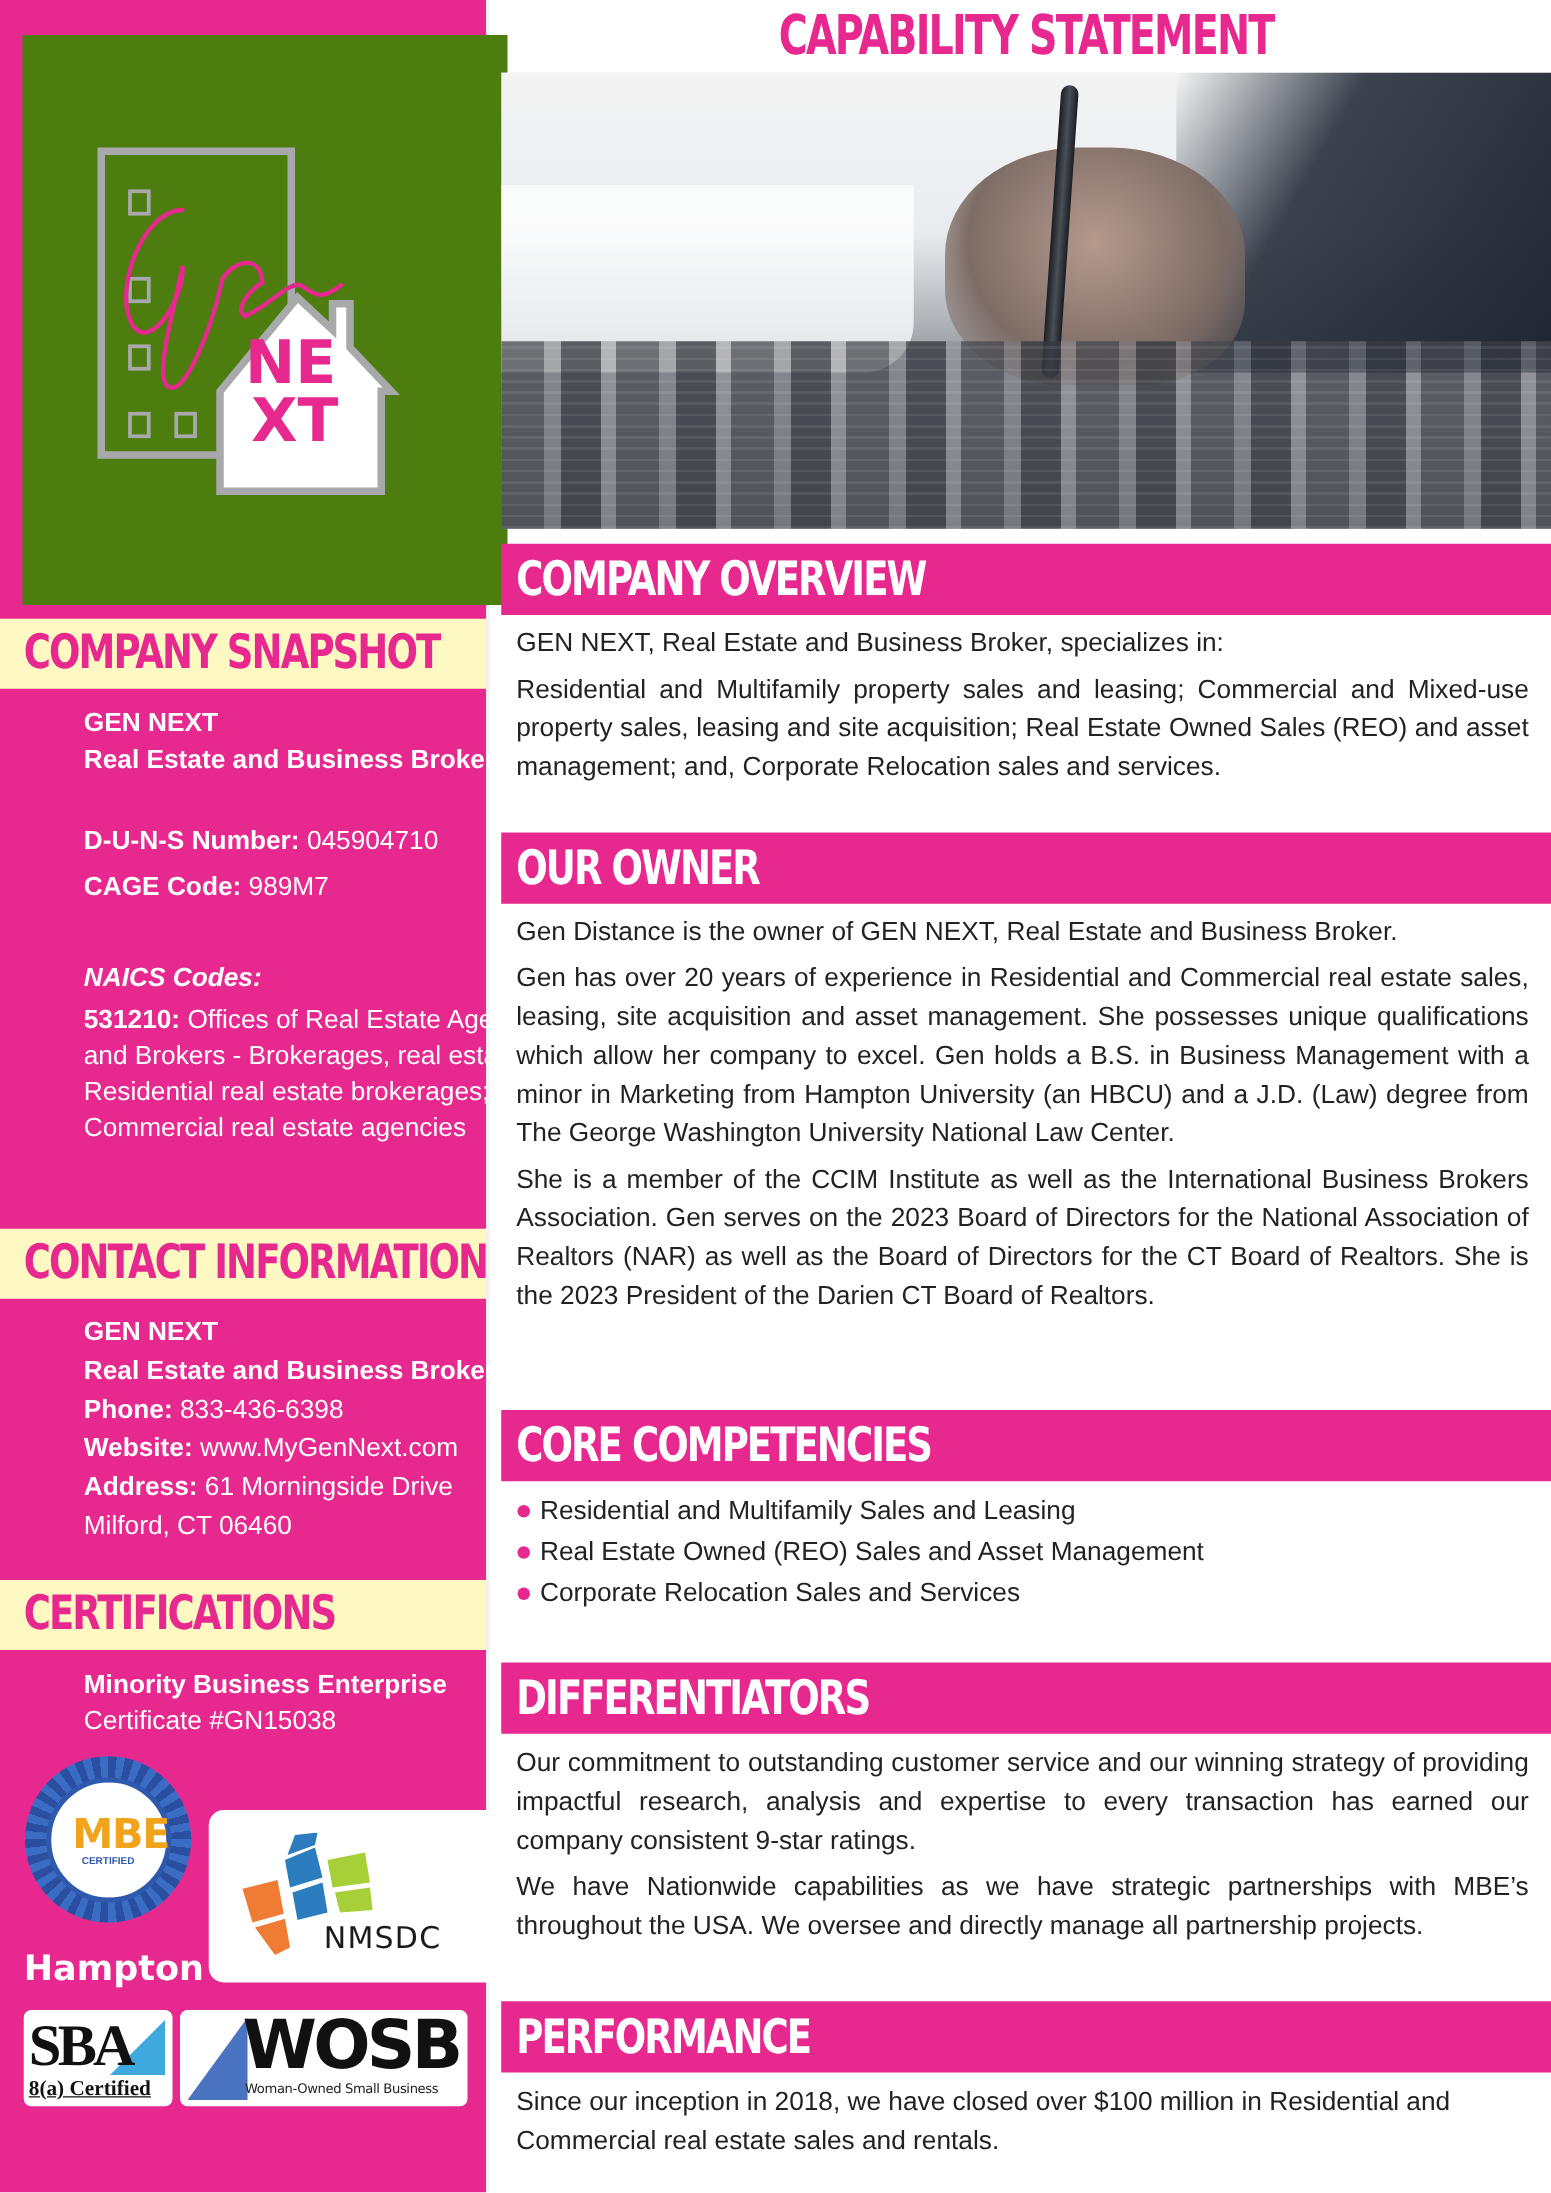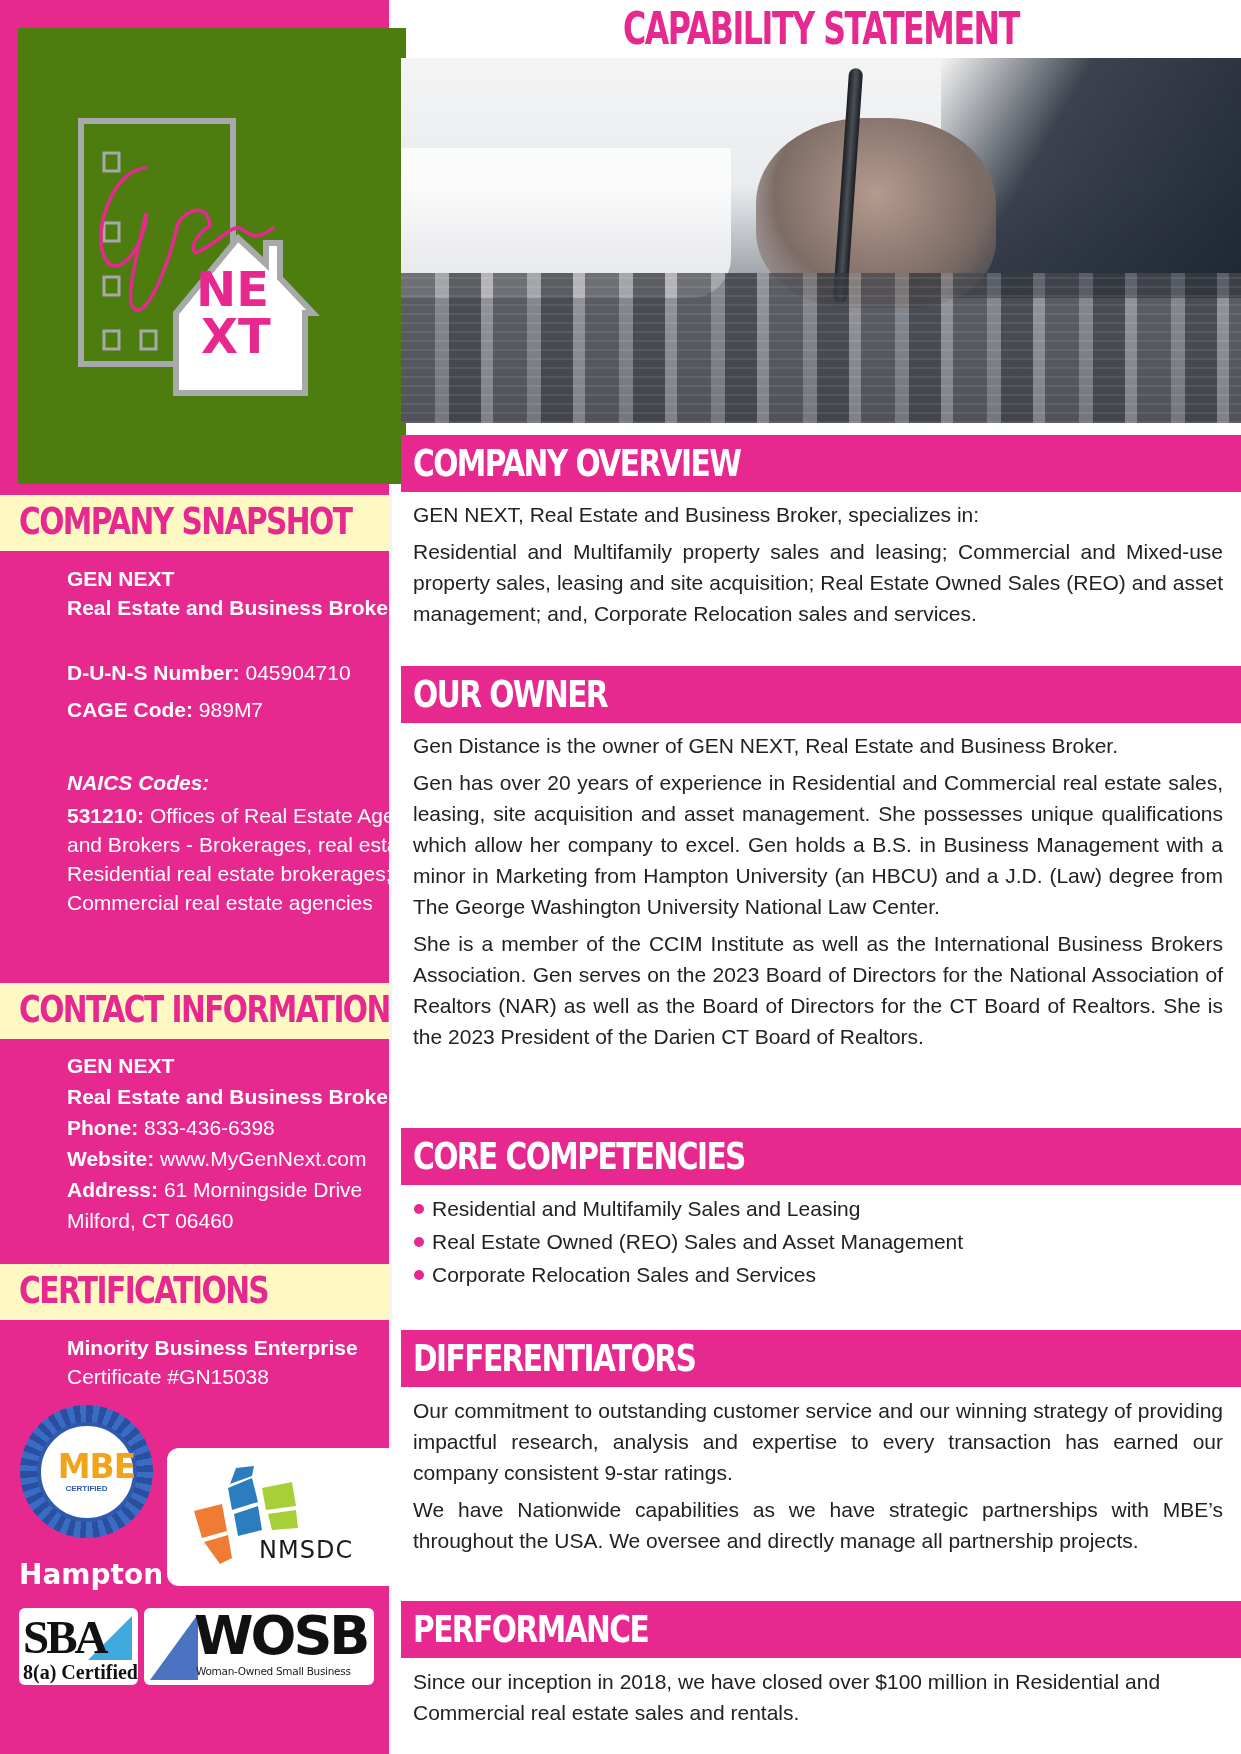--- a/index.html
+++ b/index.html
@@ -58,21 +58,21 @@
 
   .nmsdc { position: absolute; left: 167px; top: 1404px; width: 254px; height: 138px; background: #ffffff; border-radius: 12px; margin-top: 44px; }
   .nmsdc .bars { position: absolute; left: 25px; top: 18px; width: 110px; height: 100px; }
   .nmsdc .lbl { position: absolute; left: 92px; top: 88px; font-family: "DejaVu Sans", sans-serif; font-size: 24px; color: #1b1b1b; letter-spacing: 1px; }
 
   .pending { position: absolute; left: 19px; top: 1558px; font-family: "DejaVu Sans", sans-serif; font-size: 28px; font-weight: bold; color: #ffffff; }
 
   .sba { position: absolute; left: 19px; top: 1608px; width: 119px; height: 77px; background: #ffffff; border-radius: 6px; overflow: hidden; }
   .sba .tri { position: absolute; right: 6px; top: 8px; width: 0; height: 0; border-left: 44px solid transparent; border-bottom: 44px solid #3fa8dc; }
   .sba .big { position: absolute; left: 4px; top: 2px; font-family: "Liberation Serif", "DejaVu Serif", serif; font-weight: bold; font-size: 47px; color: #111; letter-spacing: -3px; }
-  .sba .sub { position: absolute; left: 4px; top: 53px; font-family: "Liberation Serif", "DejaVu Serif", serif; font-weight: bold; font-size: 20px; color: #111; white-space: nowrap; }
+  .sba .sub { position: absolute; left: 4px; top: 53px; font-family: "Liberation Serif", "DejaVu Serif", serif; font-weight: bold; font-size: 17px; color: #111; white-space: nowrap; text-decoration: underline; }
 
   .wosb { position: absolute; left: 144px; top: 1608px; width: 230px; height: 77px; background: #ffffff; border-radius: 6px; overflow: hidden; }
   .wosb .tri { position: absolute; left: 6px; top: 6px; width: 0; height: 0; border-left: 48px solid transparent; border-bottom: 66px solid #4a74c2; }
   .wosb .big { position: absolute; left: 50px; top: -4px; font-family: "DejaVu Sans", sans-serif; font-weight: bold; font-size: 54px; color: #111; letter-spacing: -3px; }
   .wosb .sub { position: absolute; left: 52px; top: 57px; font-family: "DejaVu Sans", sans-serif; font-size: 10.5px; color: #222; white-space: nowrap; letter-spacing: -0.3px; }
 </style>
 </head>
 <body>
 
 <div class="left"></div>

